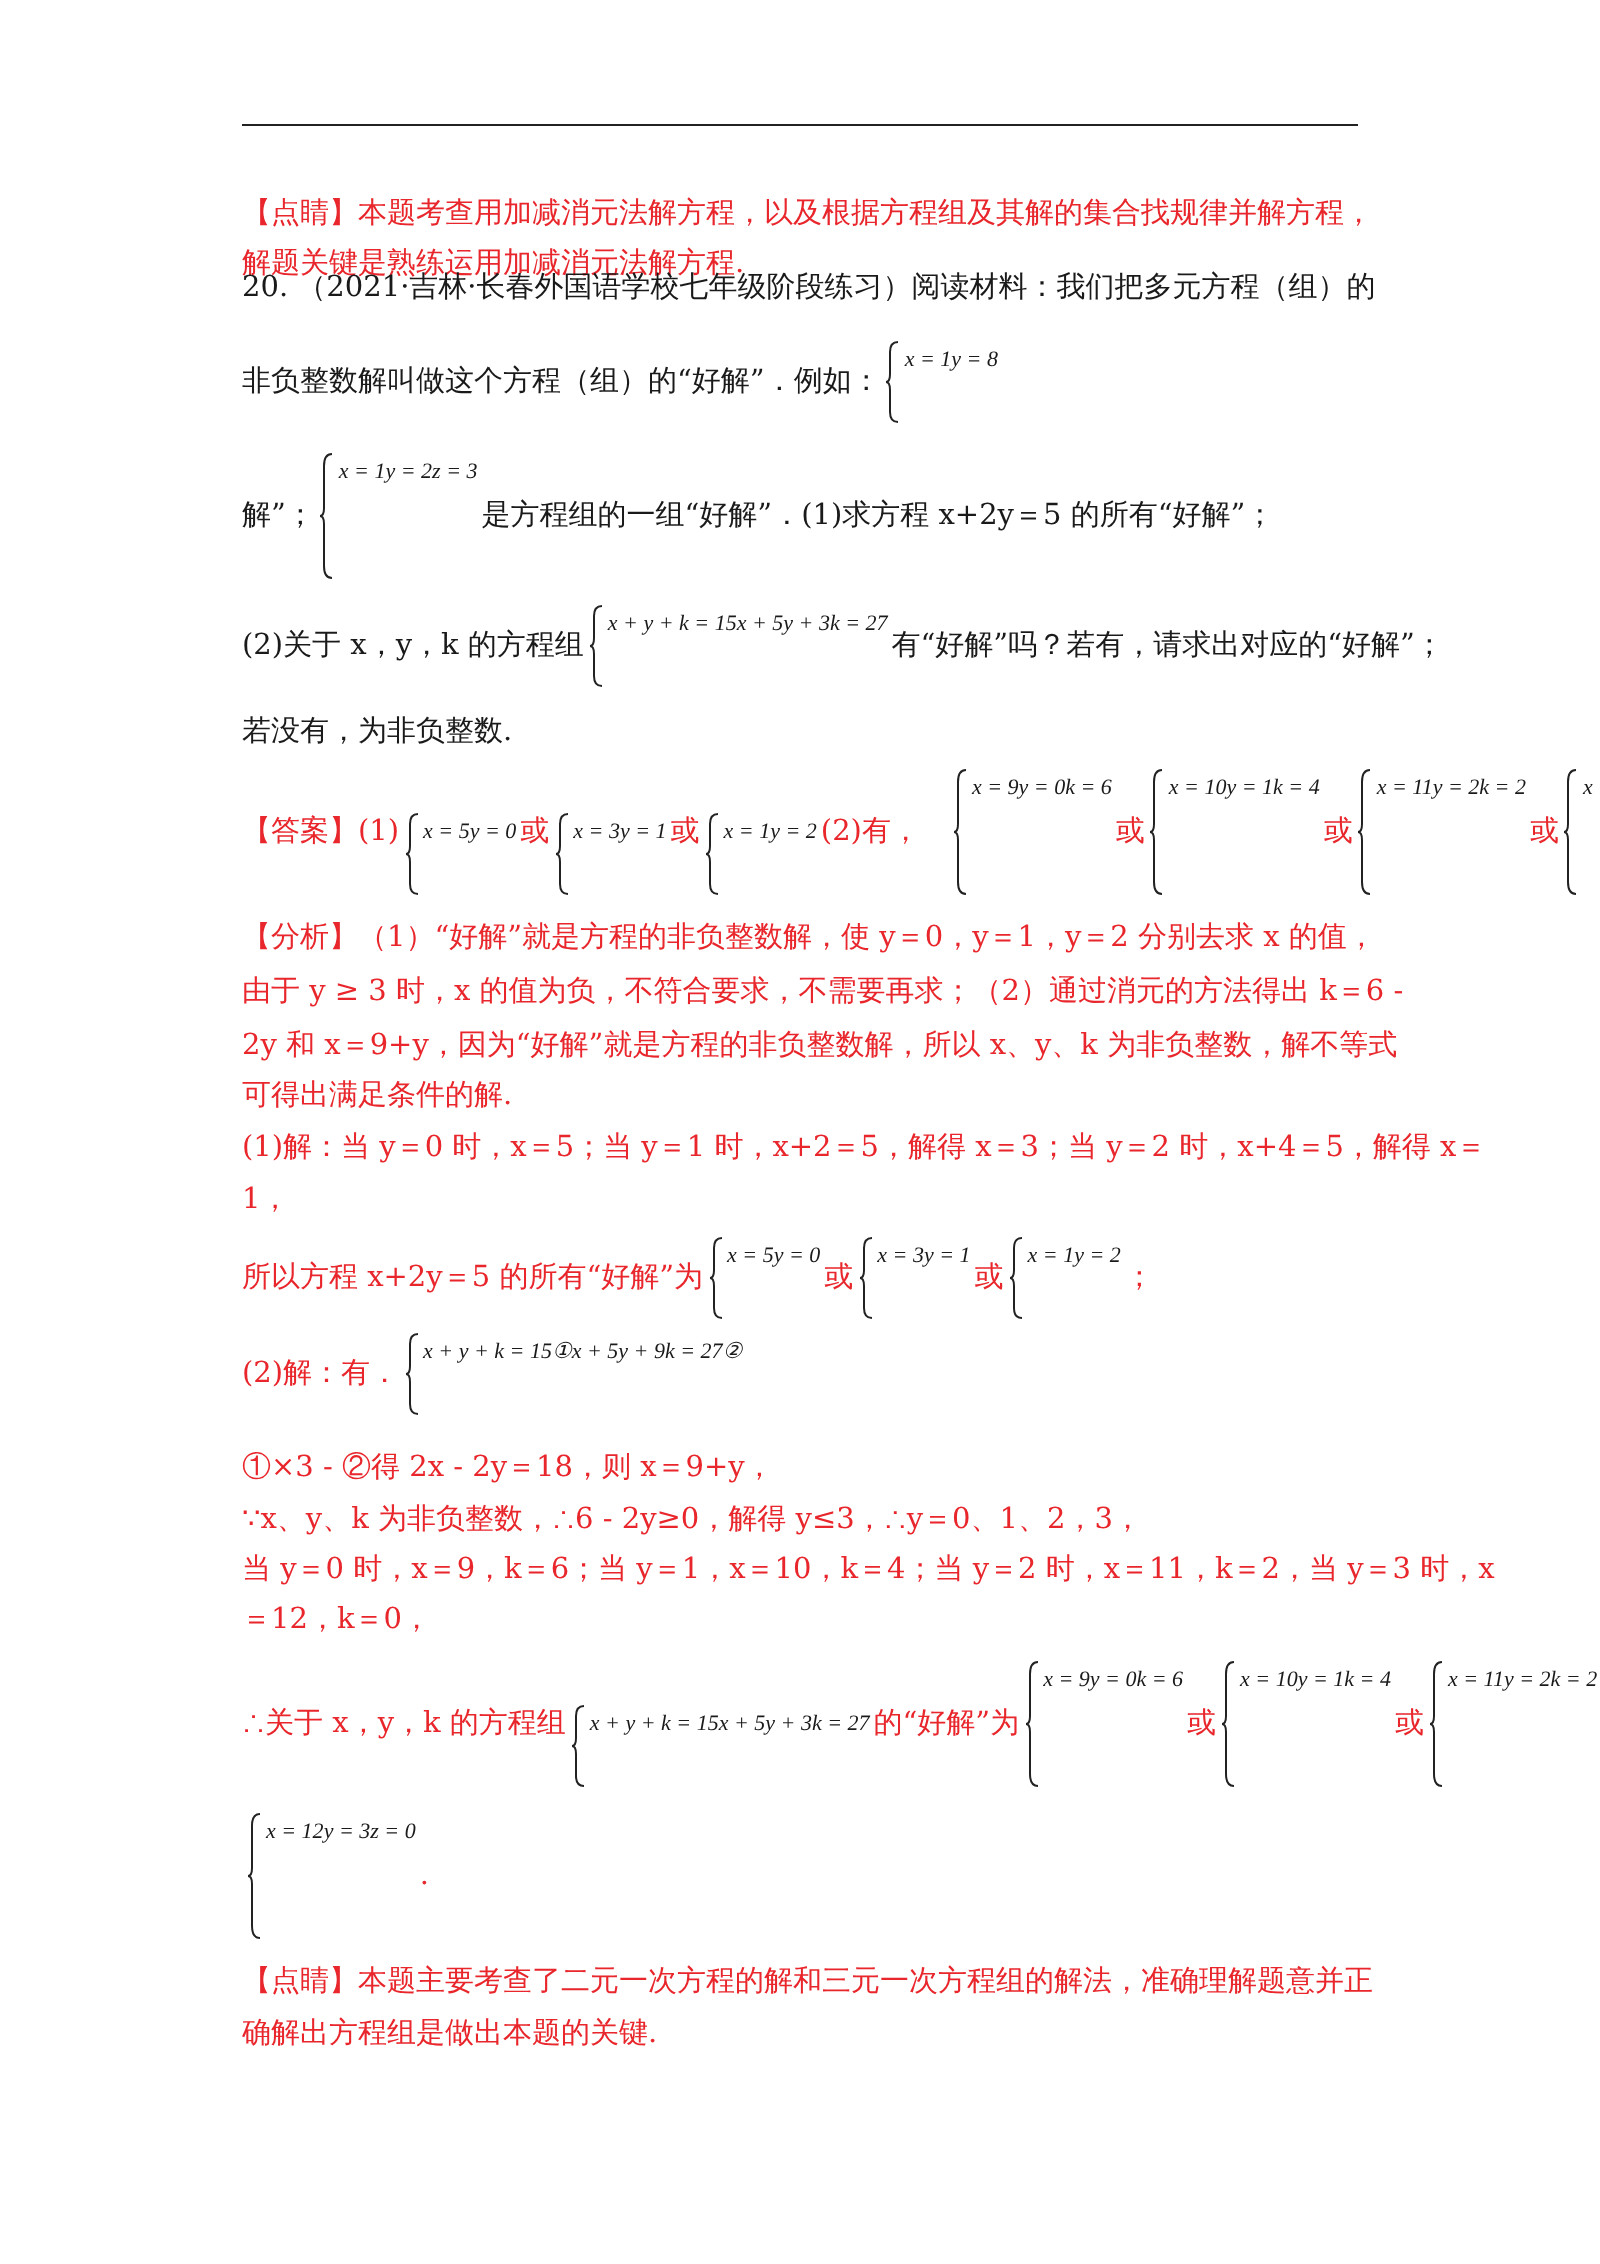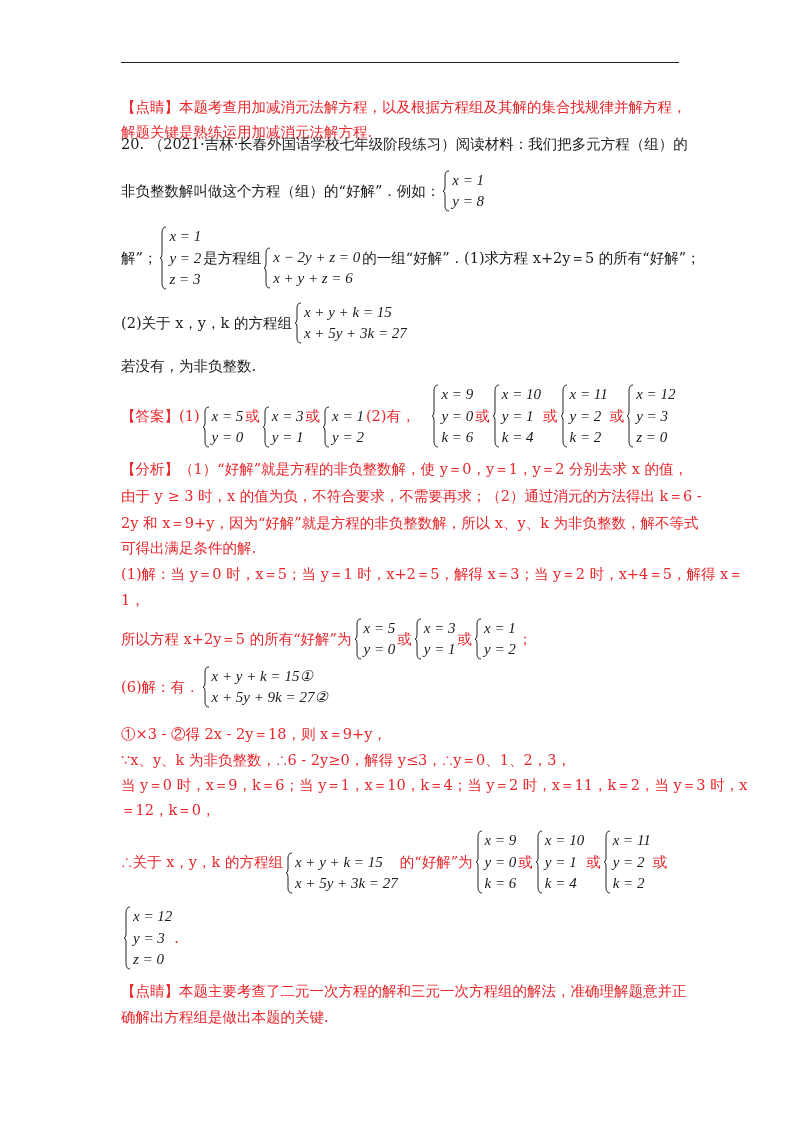--- a/index.html
+++ b/index.html
@@ -6,22 +6,22 @@
   body { width: 800px; height: 1132px; position: relative; overflow: hidden;
          font-family: "DejaVu Serif", "Liberation Serif", serif; color: #1a1a1a; }
   .rule { position: absolute; left: 121px; top: 62px; width: 558px; height: 0; border-top: 1.5px solid #222; }
   .line { position: absolute; left: 121px; font-size: 14.5px; white-space: nowrap; line-height: 20px; }
   .red { color: #e8262b; }
   .m { font-family: "Liberation Serif", "DejaVu Serif", serif; font-style: italic; }
   
   .sys { display: inline-flex; align-items: stretch; vertical-align: middle; margin: 0 2px; color: #1a1a1a; }
   .brace { width: 8px; position: relative; }
   .brace svg { position: absolute; left: 0; top: 0; width: 8px; height: 100%; }
-  .rows { display: flex; flex-direction: column; justify-content: space-between; padding-left: 2px;
-          font-family: "Liberation Serif", "DejaVu Serif", serif; font-size: 15px; }
+  .rows { display: flex; flex-direction: row; justify-content: space-between; padding-left: 2px;
+          font-family: "Liberation Serif", "DejaVu Serif", serif; font-size: 11px; }
   .rows span { line-height: 21px; }
   .rows.r2 { height: 42px; }
   .rows.r3 { height: 64px; }
   .inl { display: inline-flex; align-items: center; }
 </style>
 </head>
 <body>
 
 <div class="rule"></div>
 
@@ -58,47 +58,37 @@
           <path d="M7 1 Q3 1 3 7 L3 28 Q3 32 1 32 Q3 32 3 36 L3 57 Q3 63 7 63" fill="none" stroke="#222" stroke-width="1"></path>
         </svg>
       </span>
     <span class="rows r3 m">
         <span>x = 1</span>
         <span>y = 2</span>
         <span>z = 3</span>
       </span>
   </span>
   <span>是方程组</span>
-  <span class="sys" style="margin-top:20px">
-    <span class="brace">
-        <svg viewBox="0 0 8 42" preserveAspectRatio="none">
-          <path d="M7 1 Q3 1 3 6 L3 17 Q3 21 1 21 Q3 21 3 25 L3 36 Q3 41 7 41" fill="none" stroke="#222" stroke-width="1"></path>
-        </svg>
-      </span>
-    <span class="rows r2 m">
-        <span>x − 2y + z = 0</span>
-        <span>x + y + z = 6</span>
-      </span>
-  </span>
   <span>的一组“好解”．(1)求方程 x+2y＝5 的所有“好解”；</span>
 </div>
 
 <div class="line inl" style="top:302px">
   <span>(2)关于 x，y，k 的方程组</span>
   <span class="sys">
     <span class="brace">
         <svg viewBox="0 0 8 42" preserveAspectRatio="none">
           <path d="M7 1 Q3 1 3 6 L3 17 Q3 21 1 21 Q3 21 3 25 L3 36 Q3 41 7 41" fill="none" stroke="#222" stroke-width="1"></path>
         </svg>
       </span>
     <span class="rows r2 m">
         <span>x + y + k = 15</span>
         <span>x + 5y + 3k = 27</span>
       </span>
   </span>
+  <span>有“好解”吗？若有，请求出对应的“好解”；</span>
 </div>
 <div class="line" style="top:356px">若没有，为非负整数.</div>
 
 <div class="line inl red" style="top:384px">
   <span>【答案】</span>
   <span>(1)</span>
   <span class="sys" style="margin-top:22px">
     <span class="brace">
         <svg viewBox="0 0 8 42" preserveAspectRatio="none">
           <path d="M7 1 Q3 1 3 6 L3 17 Q3 21 1 21 Q3 21 3 25 L3 36 Q3 41 7 41" fill="none" stroke="#222" stroke-width="1"></path>
@@ -230,21 +220,21 @@
       </span>
     <span class="rows r2 m">
         <span>x = 1</span>
         <span>y = 2</span>
       </span>
   </span>
   <span>；</span>
 </div>
 
 <div class="line inl red" style="top:666px">
-  <span>(6)解：有．</span>
+  <span>(2)解：有．</span>
   <span class="sys">
     <span class="brace">
         <svg viewBox="0 0 8 42" preserveAspectRatio="none">
           <path d="M7 1 Q3 1 3 6 L3 17 Q3 21 1 21 Q3 21 3 25 L3 36 Q3 41 7 41" fill="none" stroke="#222" stroke-width="1"></path>
         </svg>
       </span>
     <span class="rows r2 m">
         <span>x + y + k = 15①</span>
         <span>x + 5y + 9k = 27②</span>
       </span>

